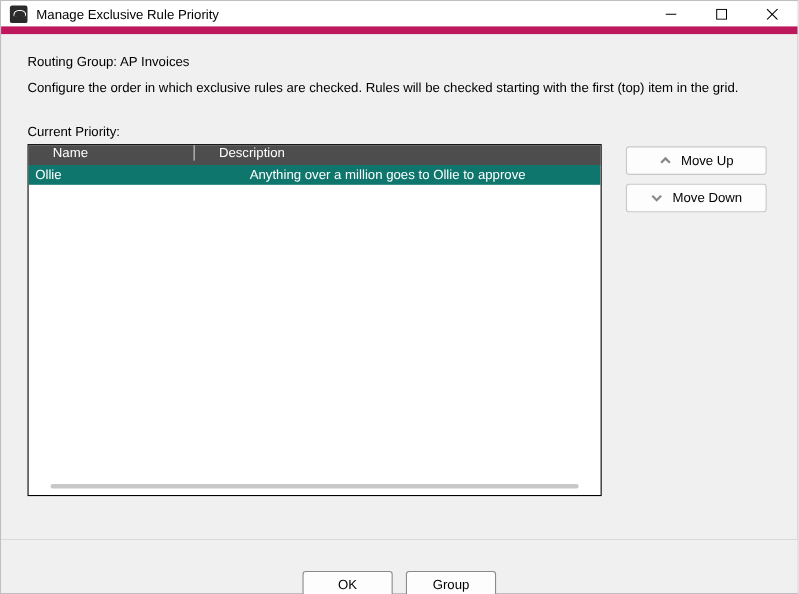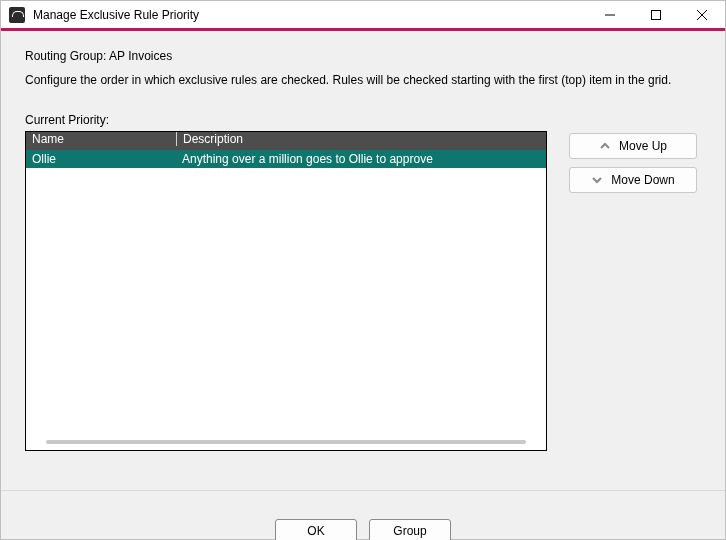--- a/index.html
+++ b/index.html
@@ -18,21 +18,21 @@
     height: 540px;
     border: 1px solid #bfbfbf;
     background: #f0f0f0;
     display: flex;
     flex-direction: column;
   }
   
   .titlebar {
     height: 30px;
     background: #fff;
-    border-bottom: 3px solid #be185d;
+    border-bottom: 7px solid #be185d;
     display: flex;
     align-items: center;
   }
   .titlebar .app-icon {
     width: 16px; height:16px;
     margin: 0 8px 0 8px;
     background: #2b2b2b;
     border-radius: 2px;
     position: relative;
   }
@@ -99,21 +99,21 @@
   .grid-header {
     height: 18px;
     background: #4d4d4d;
     color: #fff;
     display:flex;
     font-size:12px;
   }
   .grid-header .col {
     display:flex;
     align-items:center;
-    padding: 0 6px;
+    padding: 0 22px;
     border-left: 1px solid #d0d0d0;
     height:14px;
   }
   .grid-header .col:first-child { border-left:none; }
   .col-name { width: 150px; }
   .col-desc { flex:1; }
 
   .grid-body {
     flex:1;
     overflow:hidden;
@@ -129,21 +129,21 @@
     padding: 0 6px;
     white-space:nowrap;
     overflow:hidden;
     text-overflow:ellipsis;
   }
   .grid-row.selected {
     background: #0f766e;
     color: #fff;
   }
   .grid-row .cell.name { width:150px; }
-  .grid-row .cell.desc { flex:1; }
+  .grid-row .cell.desc { flex:1;margin-left:45px; }
 
   .grid-hscroll {
     position:absolute;
     left: 20px; right:20px; bottom:6px;
     height:4px;
     background:#c8c8c8;
     border-radius:2px;
   }
 
   .side-buttons {

